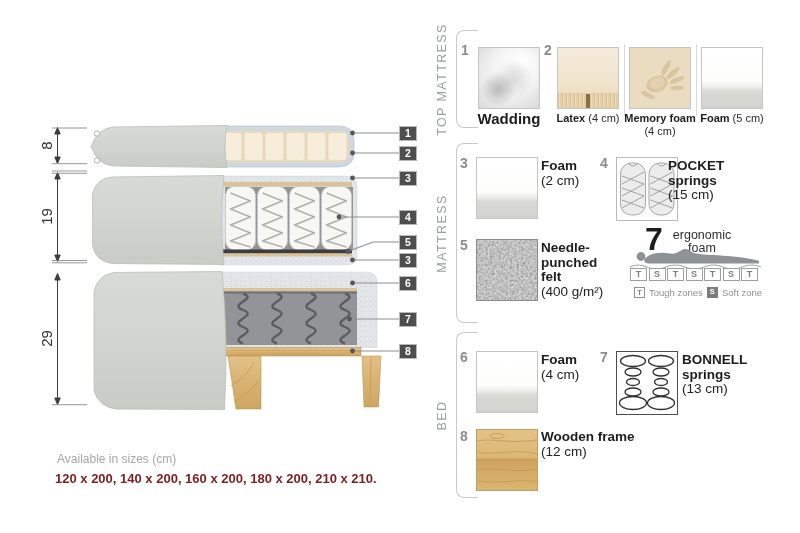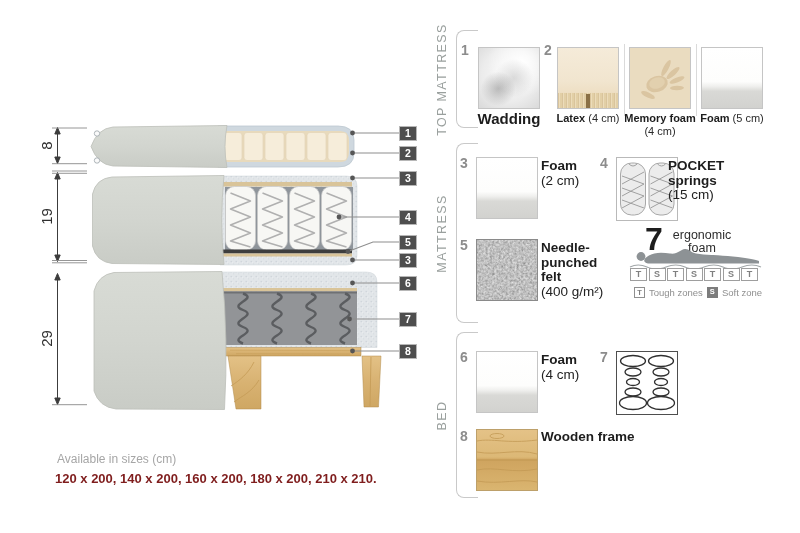--- a/index.html
+++ b/index.html
@@ -343,20 +343,24 @@
         <ellipse cx="16" cy="40" rx="8" ry="4"></ellipse>
         <ellipse cx="16" cy="51" rx="13.5" ry="6.5"></ellipse>
         <ellipse cx="44" cy="9" rx="12.5" ry="5.5"></ellipse>
         <ellipse cx="44" cy="20" rx="8" ry="4"></ellipse>
         <ellipse cx="44" cy="30" rx="6.5" ry="3.5"></ellipse>
         <ellipse cx="44" cy="40" rx="8" ry="4"></ellipse>
         <ellipse cx="44" cy="51" rx="13.5" ry="6.5"></ellipse>
       </g>
     </svg>
   </div>
+  <div class="cap-b" style="left:682px;top:353px;width:76px">
+    <span class="nm">BONNELL springs</span>
+    <span class="sz">(13 cm)</span>
+  </div>
 
   <div class="num" style="left:460px;top:428px">8</div>
   <div class="img" style="left:476px;top:429px;border-color:#bda06a">
     <svg width="60" height="60" viewBox="0 0 60 60">
       <defs>
         <linearGradient id="woodImg" x1="0" y1="0" x2="0" y2="1">
           <stop offset="0" stop-color="#e4c287"></stop>
           <stop offset="0.45" stop-color="#dcb876"></stop>
           <stop offset="0.5" stop-color="#cfa45f"></stop>
           <stop offset="1" stop-color="#dab570"></stop>
@@ -368,18 +372,19 @@
         <path d="M0,22 C 20,26 40,18 60,24"></path>
         <path d="M0,30 L60,30" stroke-width="1.4"></path>
         <path d="M0,40 C 18,36 36,44 60,39"></path>
         <path d="M0,51 C 22,55 44,48 60,52"></path>
         <ellipse cx="20" cy="6" rx="7" ry="2.5"></ellipse>
       </g>
     </svg>
   </div>
   <div class="cap-b" style="left:541px;top:430px;width:120px">
     <span class="nm">Wooden frame</span>
+    <span class="sz">(12 cm)</span>
   </div>
 
   <div class="foot-label" style="left:57px;top:452px">Available in sizes (cm)</div>
   <div class="foot-sizes" style="left:55px;top:471px">120 x 200, 140 x 200, 160 x 200, 180 x 200, 210 x 210.</div>
 
 </div>
 
 </body></html>

